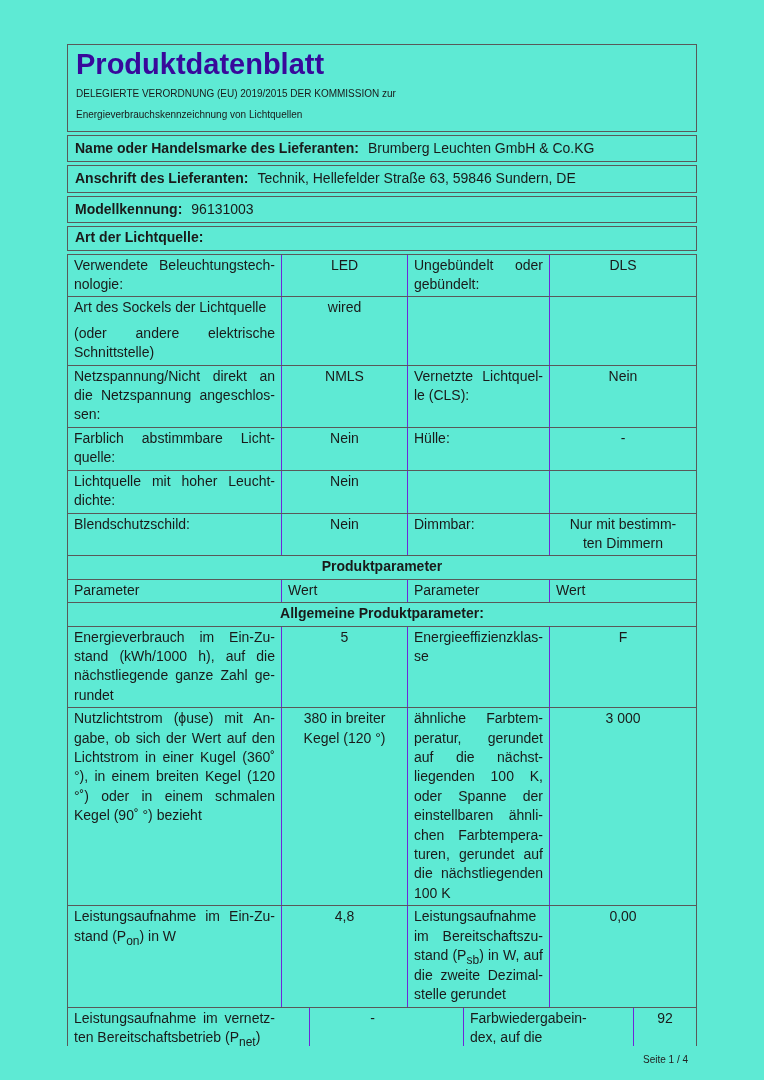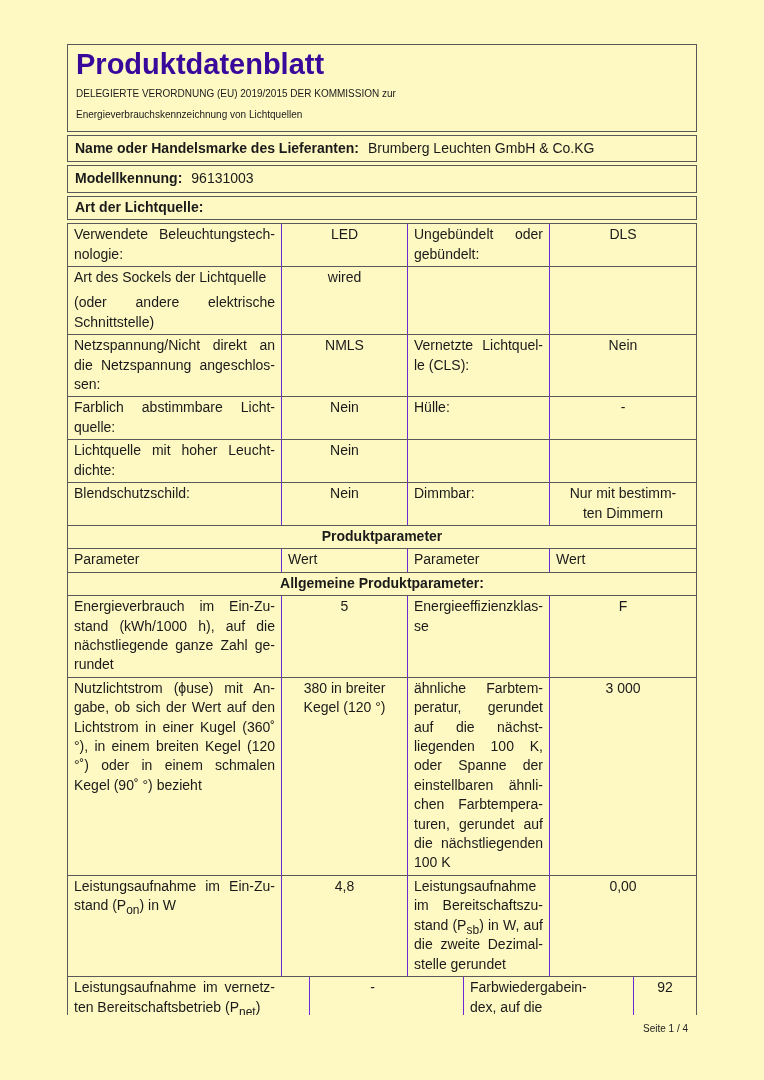--- a/index.html
+++ b/index.html
@@ -1,21 +1,21 @@
 <!DOCTYPE html>
 <html><head>
 <meta charset="utf-8">
 <style>
   html,body { margin:0; padding:0; background:#ffffff; }
   body {
     width:764px; height:1080px; overflow:hidden;
     font-family:"Liberation Sans", sans-serif;
     color:#1a1a1a;
   }
-  .page { position:relative; width:764px; height:1080px; background:#fef9c3; }
+  .page { position:relative; width:764px; height:1080px; background:#5eead4; }
   .content { position:absolute; left:67px; top:44px; width:630px; }
 
   .box {
     box-sizing:border-box;
     border:1px solid #595959;
     margin-bottom:3px;
     padding:3px 7px;
     font-size:14px;
     line-height:19.4px;
   }
@@ -79,20 +79,23 @@
       <div class="subtitle">
         <div>DELEGIERTE VERORDNUNG (EU) 2019/2015 DER KOMMISSION zur</div>
         <div>Energieverbrauchskennzeichnung von Lichtquellen</div>
       </div>
     </div>
 
     <div class="box info-row">
       <span class="lbl">Name oder Handelsmarke des Lieferanten:</span><span class="val">Brumberg Leuchten GmbH &amp; Co.KG</span>
     </div>
 
+    <div class="box info-row">
+      <span class="lbl">Anschrift des Lieferanten:</span><span class="val">Technik, Hellefelder Straße 63, 59846 Sundern, DE</span>
+    </div>
 
     <div class="box info-row">
       <span class="lbl">Modellkennung:</span><span class="val">96131003</span>
     </div>
 
     <div class="box info-row art-box">
       <span class="lbl">Art der Lichtquelle:</span>
     </div>
 
     <div class="dtable">

